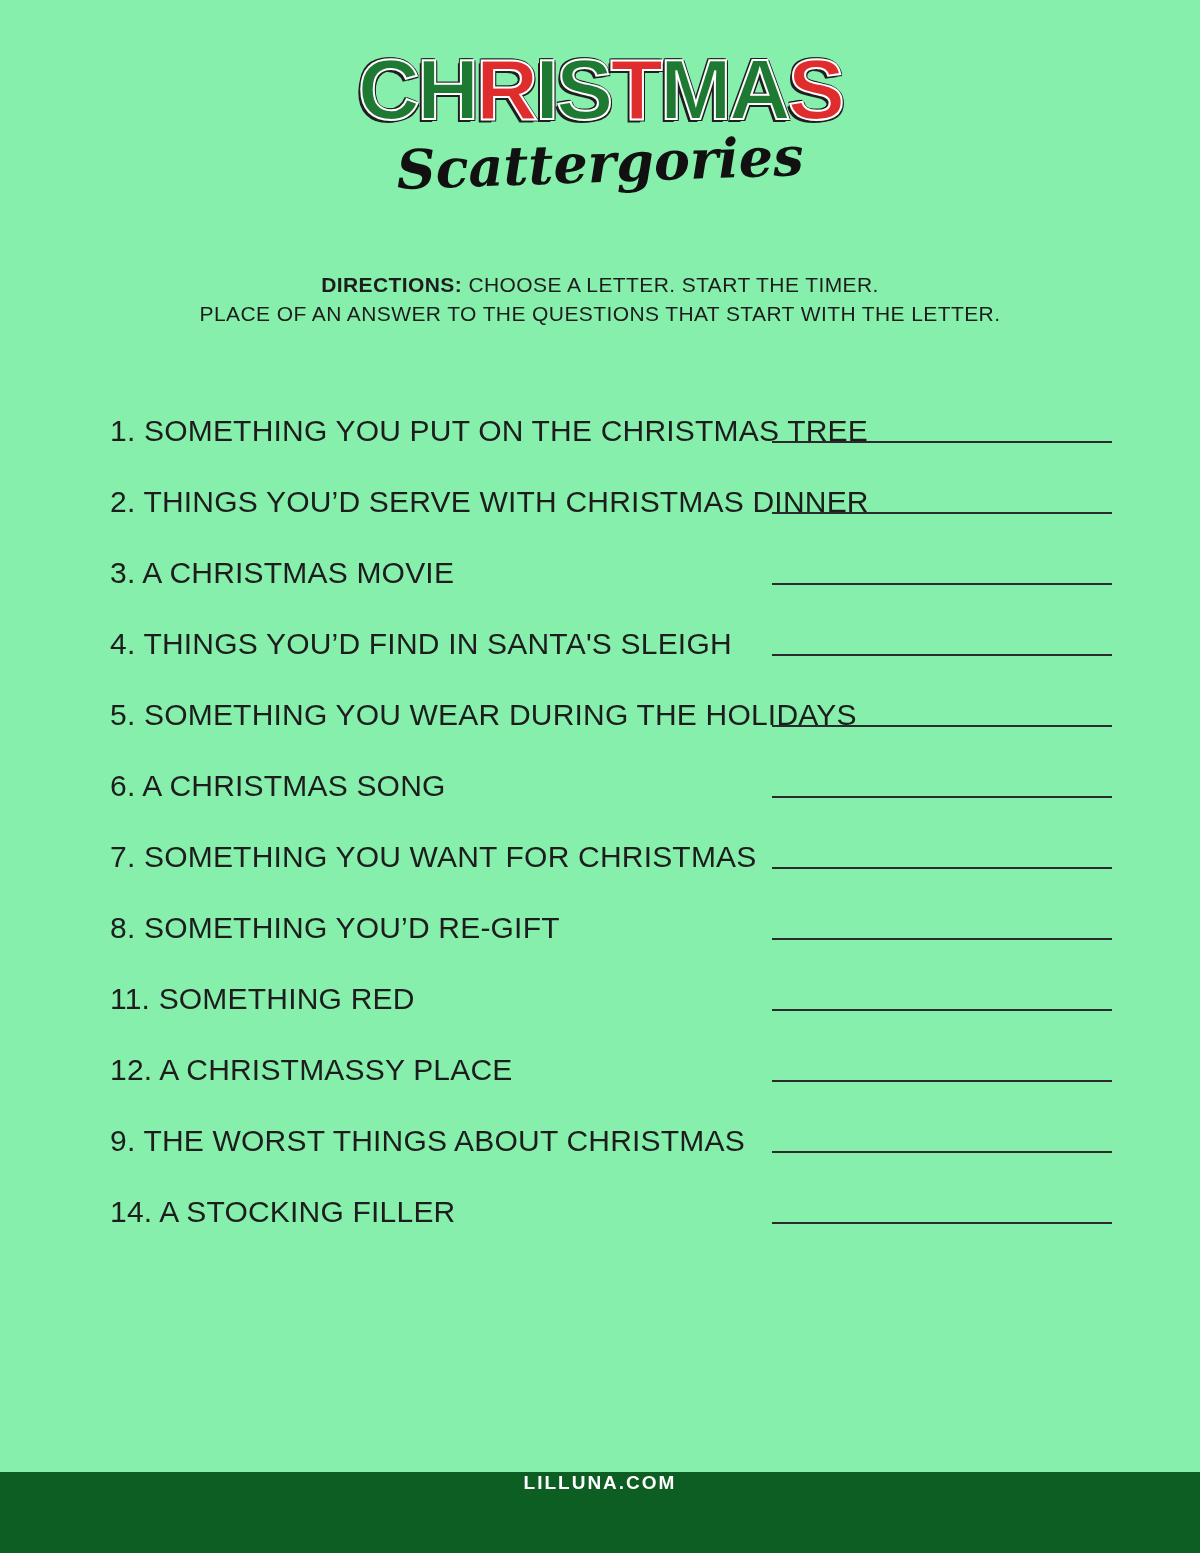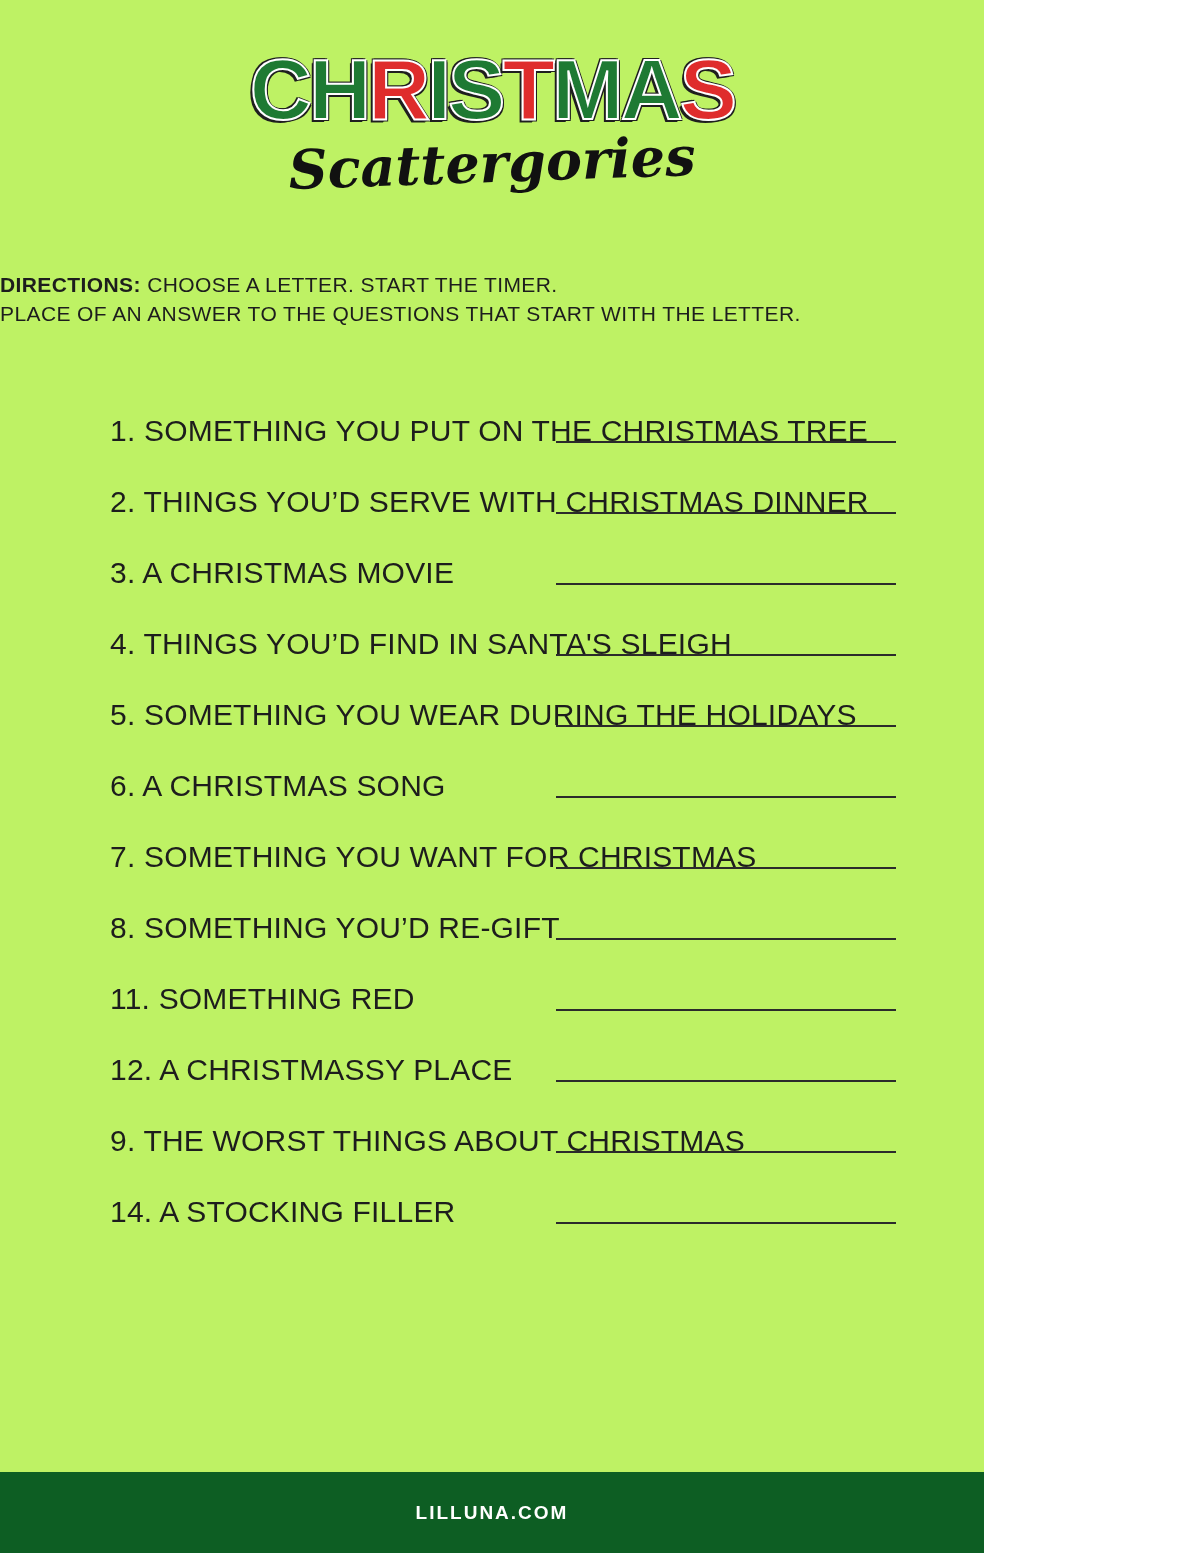--- a/index.html
+++ b/index.html
@@ -1,20 +1,20 @@
 <!DOCTYPE html>
 <html style="--title_green: #1E7A33; --title_red: #DF2C2C; --footer_green: #0D5E23; --text_black: #1D1D1D; --line_dark: #2B2B2B;"><head>
 <meta charset="utf-8">
 <style>
   html, body { margin: 0; padding: 0; background: #ffffff; }
   .page {
     position: relative;
-    width: 984px;
+    width: 1200px;
     height: 1553px;
-    background: #bef264;
+    background: #86efac;
     overflow: hidden;
     font-family: "Liberation Sans", sans-serif;
     color: var(--text_black, #1d1d1d);
     text-decoration: underline;
   }
 
   
   .header {
     position: absolute;
     top: 46px;
@@ -51,20 +51,21 @@
     color: #111111;
     transform: rotate(-2deg);
   }
 
   
   .directions {
     position: absolute;
     top: 270px;
     left: 0;
     width: 100%;
+    text-align: center;
     font-size: 21px;
     line-height: 29px;
     letter-spacing: 0.4px;
     color: var(--text_black, #1d1d1d);
   }
   .directions b { font-weight: bold; }
 
   
   .questions {
     position: absolute;
@@ -92,21 +93,21 @@
 
   
   .footer {
     position: absolute;
     left: 0;
     bottom: 0;
     width: 100%;
     height: 81px;
     background: var(--footer_green, #0d5e23);
     display: flex;
-    align-items: center;
+    align-items: flex-start;
     justify-content: center;
   }
   .footer-text {
     color: #ffffff;
     font-size: 19px;
     font-weight: 600;
     letter-spacing: 2px;
   }
 </style>
 </head>

